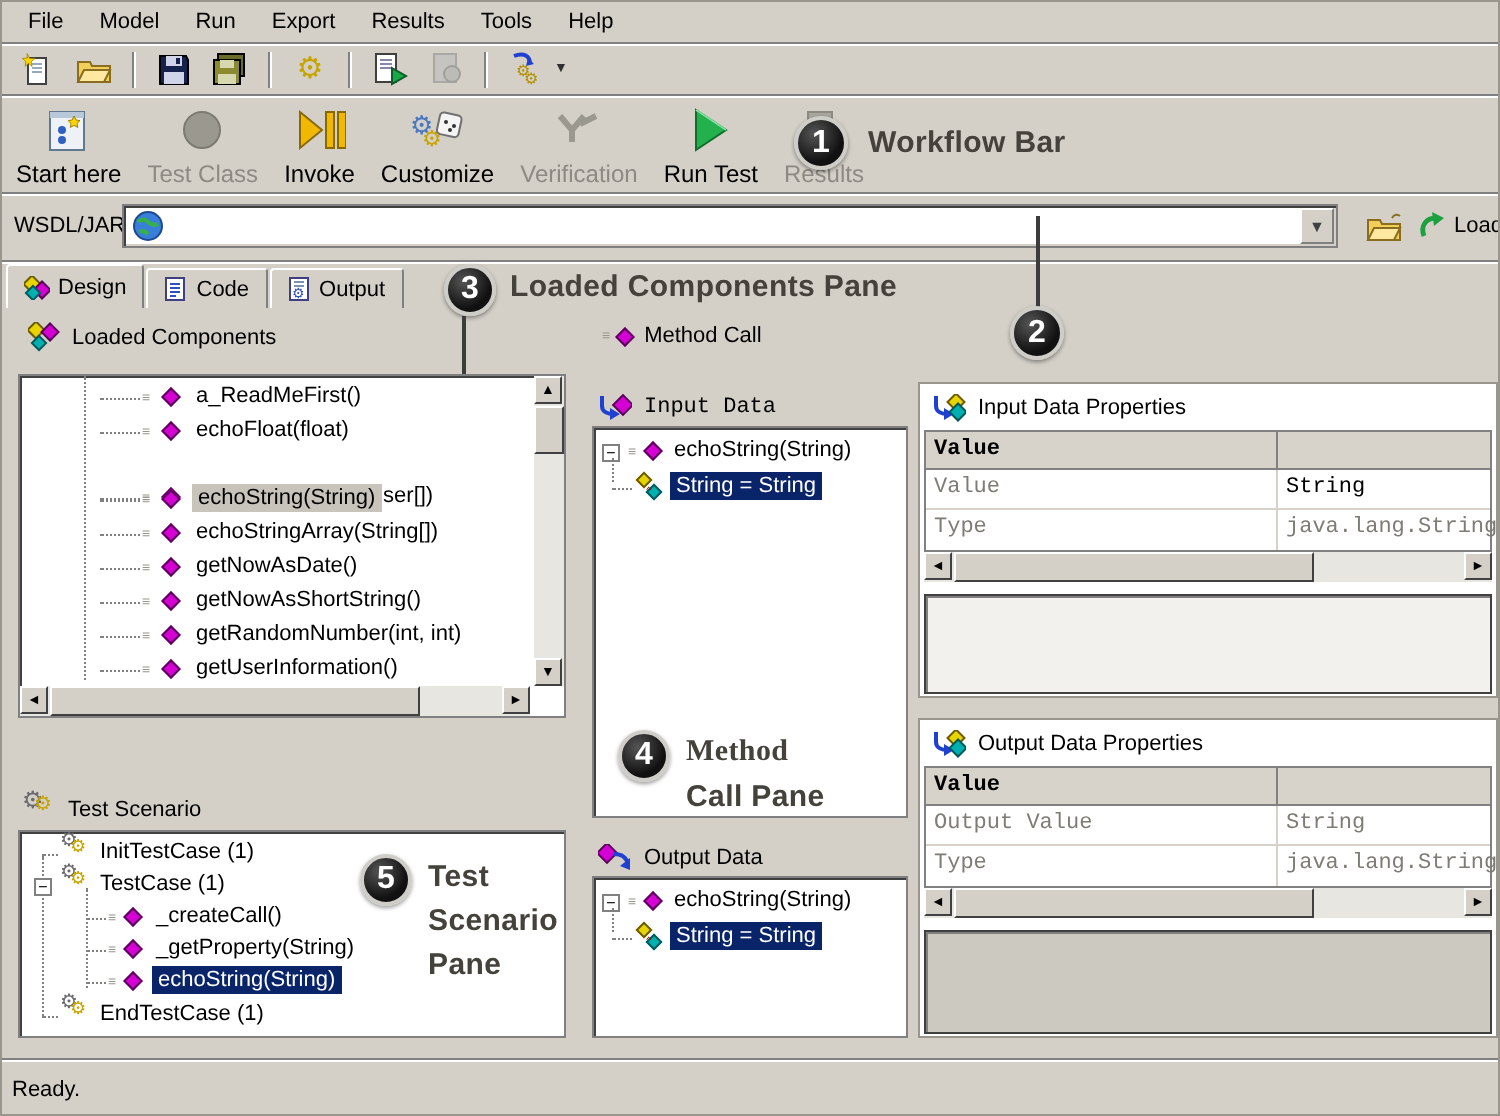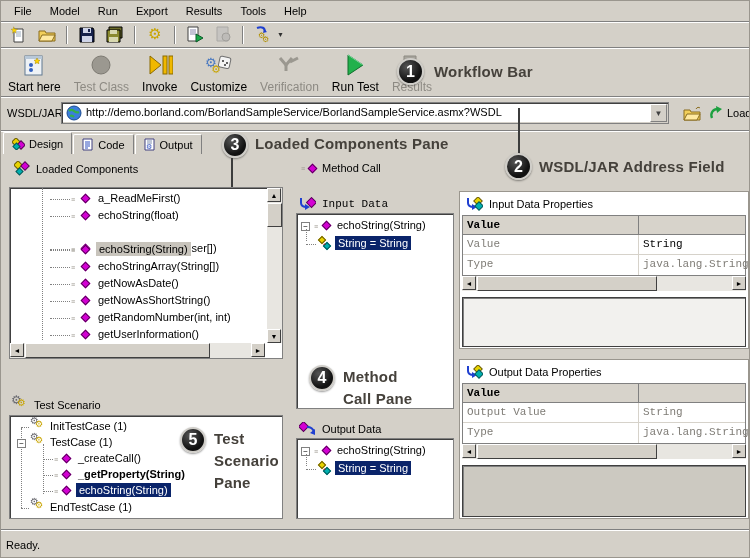--- a/index.html
+++ b/index.html
@@ -262,21 +262,20 @@
 
   <div id="addressbar">
     <span id="addr-label">WSDL/JAR:</span>
     <div id="addr-combo" class="sunken2">
       <span id="addr-globe" class="icon">
         <svg width="16" height="16">
             <circle cx="8" cy="8" r="7" fill="#3a7edc" stroke="#1a4a90"></circle>
             <path d="M3 6c2-2 4-1 5 0s3 2 5 1M4 11c2-1 3 0 4 1" stroke="#35b04a" stroke-width="2.2" fill="none"></path>
           </svg>
         </span>
-      <span class="url">http://demo.borland.com/BorlandSampleService/BorlandSampleService.asmx?WSDL</span>
       <span id="addr-drop" class="raised">▼</span>
     </div>
     <span id="addr-open">
         <span class="icon">
       <svg width="19" height="15">
             <path d="M1 4h6l1 2h9v8H1z" fill="#f2cf5a" stroke="#8a6d1f"></path>
             <path d="M1 14l3-6h13l-3 6z" fill="#ffe9a0" stroke="#8a6d1f"></path>
             <path d="M13 3c1-2 3-2 4-1" stroke="#8a6d1f" fill="none"></path>
           </svg>
         </span>
@@ -328,21 +327,20 @@
   <div class="callout-circle" style="left:221px; top:131px; width:26px; height:26px;">
       <span>3</span>
     </div>
   <div class="callout-label" style="left:254px; top:134px;">Loaded Components Pane</div>
   <div class="leader" style="left:230px; top:157px; height:65px;"></div>
 
   <div class="leader" style="left:517px; top:107px; height:46px;"></div>
   <div class="callout-circle" style="left:504px; top:152px;">
       <span>2</span>
     </div>
-  <div class="callout-label" style="left:538px; top:157px;">WSDL/JAR Address Field</div>
 
   <div class="pane-header" style="left:13px; top:160px;">
     <span class="icon">
         <svg width="16" height="15">
           <rect x="1" y="1" width="6" height="6" transform="rotate(45 4 4)" fill="#e8d400" stroke="#6a5a00"></rect>
           <rect x="8" y="2" width="6" height="6" transform="rotate(45 11 5)" fill="#d400d4" stroke="#5a005a"></rect>
           <rect x="3" y="8" width="5" height="5" transform="rotate(45 5.5 10.5)" fill="#00b0b0" stroke="#005a5a"></rect>
         </svg>
       </span>
     <span>Loaded Components</span>
@@ -354,21 +352,21 @@
     <div class="trow" style="left:0; top:3px; width:238px;">
       <span class="doth" style="left:40px; top:8px; width:20px;"></span>
       <span style="position:absolute;left:61px;top:5px;color:#9a968e;font-size:7px;">≡</span>
       <span class="dm" style="position:absolute;left:72px;top:4px;background:#d400d4;border:1px solid #5a005a;"></span>
       <span style="position:absolute;left:88px;top:1px;text-align:right;">a_ReadMeFirst()</span>
     </div>
     <div class="trow" style="left:0; top:20px; width:238px;">
       <span class="doth" style="left:40px; top:8px; width:20px;"></span>
       <span style="position:absolute;left:61px;top:5px;color:#9a968e;font-size:7px;">≡</span>
       <span class="dm" style="position:absolute;left:72px;top:4px;background:#d400d4;border:1px solid #5a005a;"></span>
-      <span style="position:absolute;left:88px;top:1px;">echoString(float)</span>
+      <span style="position:absolute;left:88px;top:1px;">echoFloat(float)</span>
     </div>
     <div class="trow" style="left:0; top:37px; width:238px;margin-top:16px;">
       <span class="doth" style="left:40px; top:8px; width:20px;"></span>
       <span style="position:absolute;left:61px;top:5px;color:#9a968e;font-size:7px;">≡</span>
       <span class="dm" style="position:absolute;left:72px;top:4px;background:#d400d4;border:1px solid #5a005a;"></span>
       <span style="position:absolute;left:88px;top:1px;">echoObjectArray(User[])</span>
     </div>
     <div class="trow" style="left:0; top:54px; width:238px;">
       <span class="doth" style="left:40px; top:8px; width:20px;"></span>
       <span style="position:absolute;left:61px;top:5px;color:#9a968e;font-size:7px;">≡</span>
@@ -452,21 +450,21 @@
       <span style="position:absolute;left:40px;top:1px;">TestCase (1)</span>
     </div>
 
     <div class="trow" style="left:0; top:35px; width:270px;">
       <span class="doth" style="left:33px; top:8px; width:10px;"></span>
       <span style="position:absolute;left:44px;top:5px;color:#9a968e;font-size:7px;">≡</span>
       <span class="dm" style="position:absolute;left:53px;top:4px;background:#d400d4;border:1px solid #5a005a;"></span>
       <span style="position:absolute;left:68px;top:1px;">_createCall()</span>
     </div>
 
-    <div class="trow" style="left:0; top:51px; width:270px;font-weight:bold;">
+    <div class="trow" style="left:0; top:51px; width:270px;">
       <span class="doth" style="left:33px; top:8px; width:10px;"></span>
       <span style="position:absolute;left:44px;top:5px;color:#9a968e;font-size:7px;">≡</span>
       <span class="dm" style="position:absolute;left:53px;top:4px;background:#d400d4;border:1px solid #5a005a;"></span>
       <span style="position:absolute;left:68px;top:1px;">_getProperty(String)</span>
     </div>
 
     <div class="trow" style="left:0; top:67px; width:270px;">
       <span class="doth" style="left:33px; top:8px; width:10px;"></span>
       <span style="position:absolute;left:44px;top:5px;color:#9a968e;font-size:7px;">≡</span>
       <span class="dm" style="position:absolute;left:53px;top:4px;background:#d400d4;border:1px solid #5a005a;"></span>
@@ -519,21 +517,21 @@
       <span class="doth" style="left:9px; top:8px; width:10px;"></span>
       <span class="dm" style="position:absolute;left:22px;top:1px;background:#e8d400;border:1px solid #6a5a00;width:6px;height:6px;"></span>
       <span class="dm" style="position:absolute;left:27px;top:7px;background:#00b0b0;border:1px solid #005a5a;width:6px;height:6px;"></span>
       <span style="position:absolute;left:26px;top:0;color:#c00000;font-size:8px;">‸</span>
       <span class="sel-active" style="position:absolute;left:38px;top:0;">String = String</span>
     </div>
 
     <div class="callout-circle" style="left:12px; top:151px; width:26px; height:26px;">
         <span>4</span>
       </div>
-    <div class="callout-label" style="left:46px; top:154px;">Method</div>
+    <div class="callout-label" style="left:46px; top:154px;font-family:Liberation Serif, serif;">Method</div>
     <div class="callout-label" style="left:46px; top:176px;">Call Pane</div>
   </div>
 
   <div class="pane-header" style="left:298px; top:421px;">
     <span class="icon">
       <svg width="17" height="13">
           <rect x="1" y="1" width="7" height="7" transform="rotate(45 4.5 4.5)" fill="#d400d4" stroke="#5a005a"></rect>
           <path d="M8 5c3 0 6 1 7 5" fill="none" stroke="#2040d0" stroke-width="2"></path>
           <path d="M16 7l0 6-5-2z" fill="#2040d0"></path>
         </svg>

